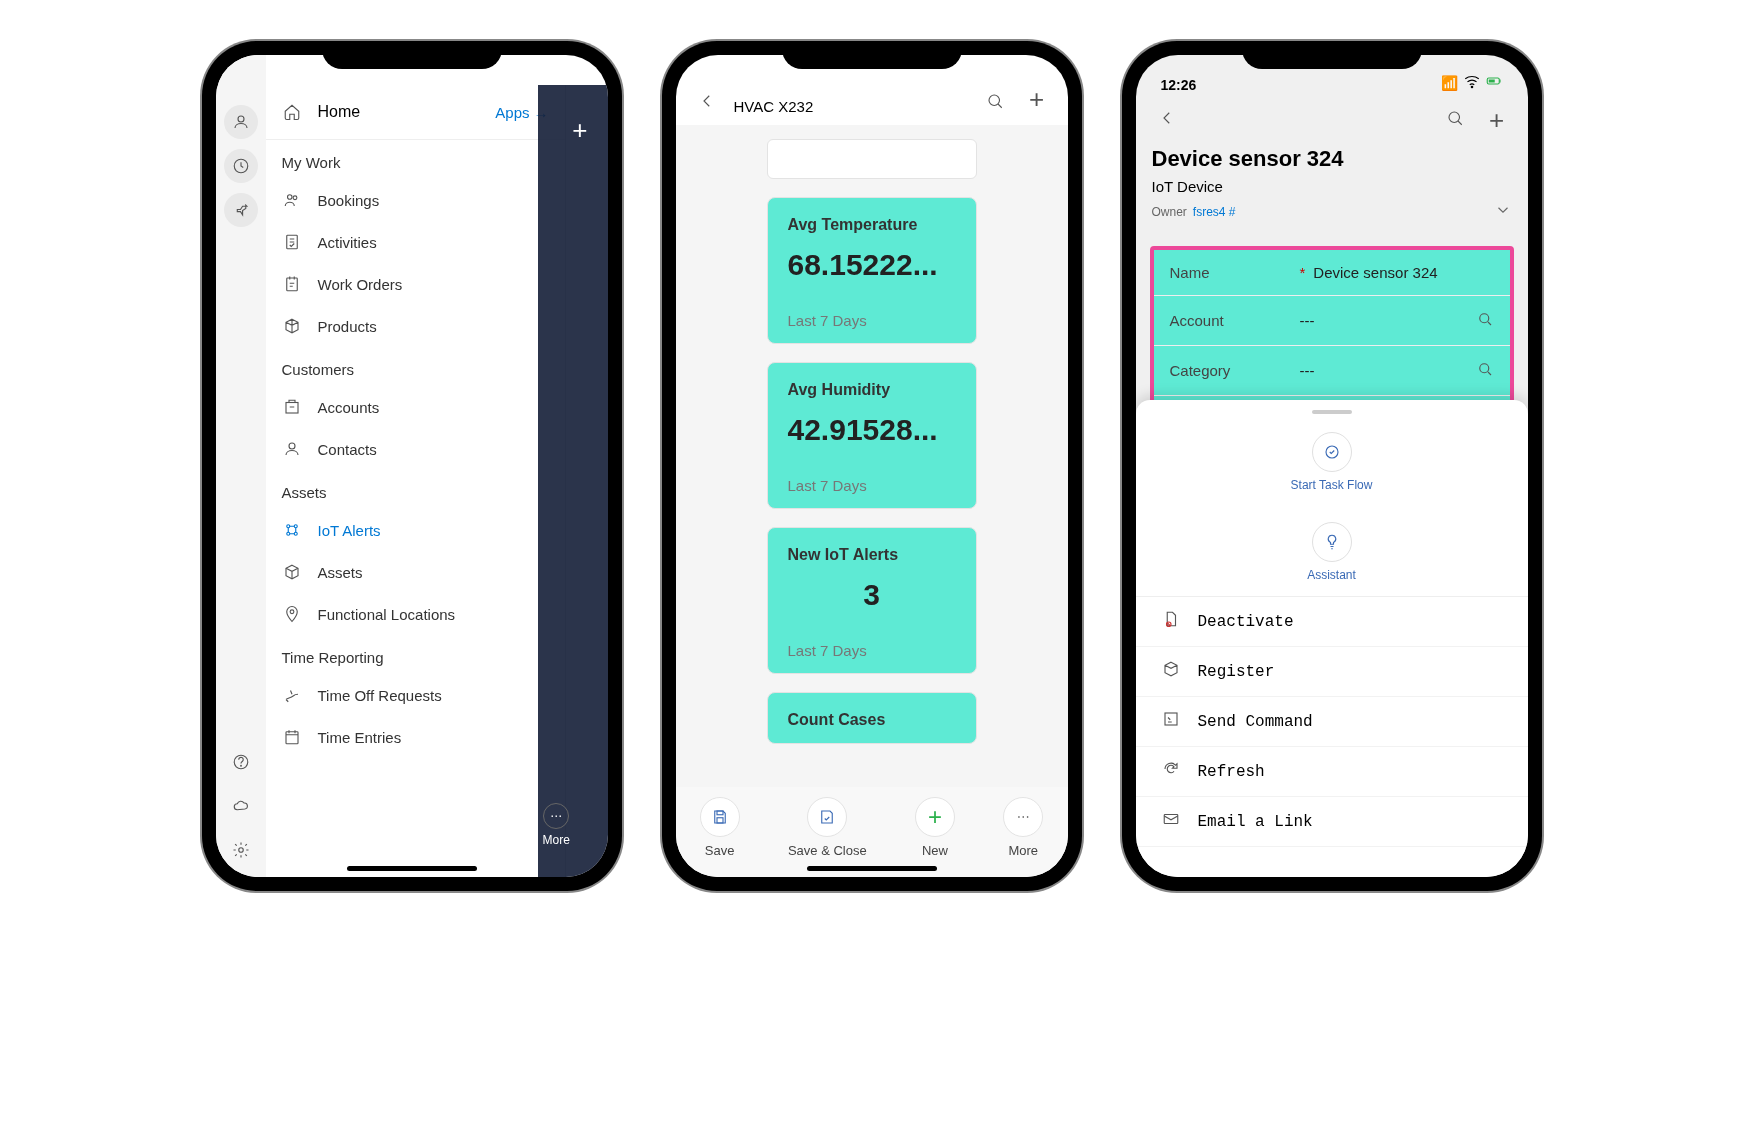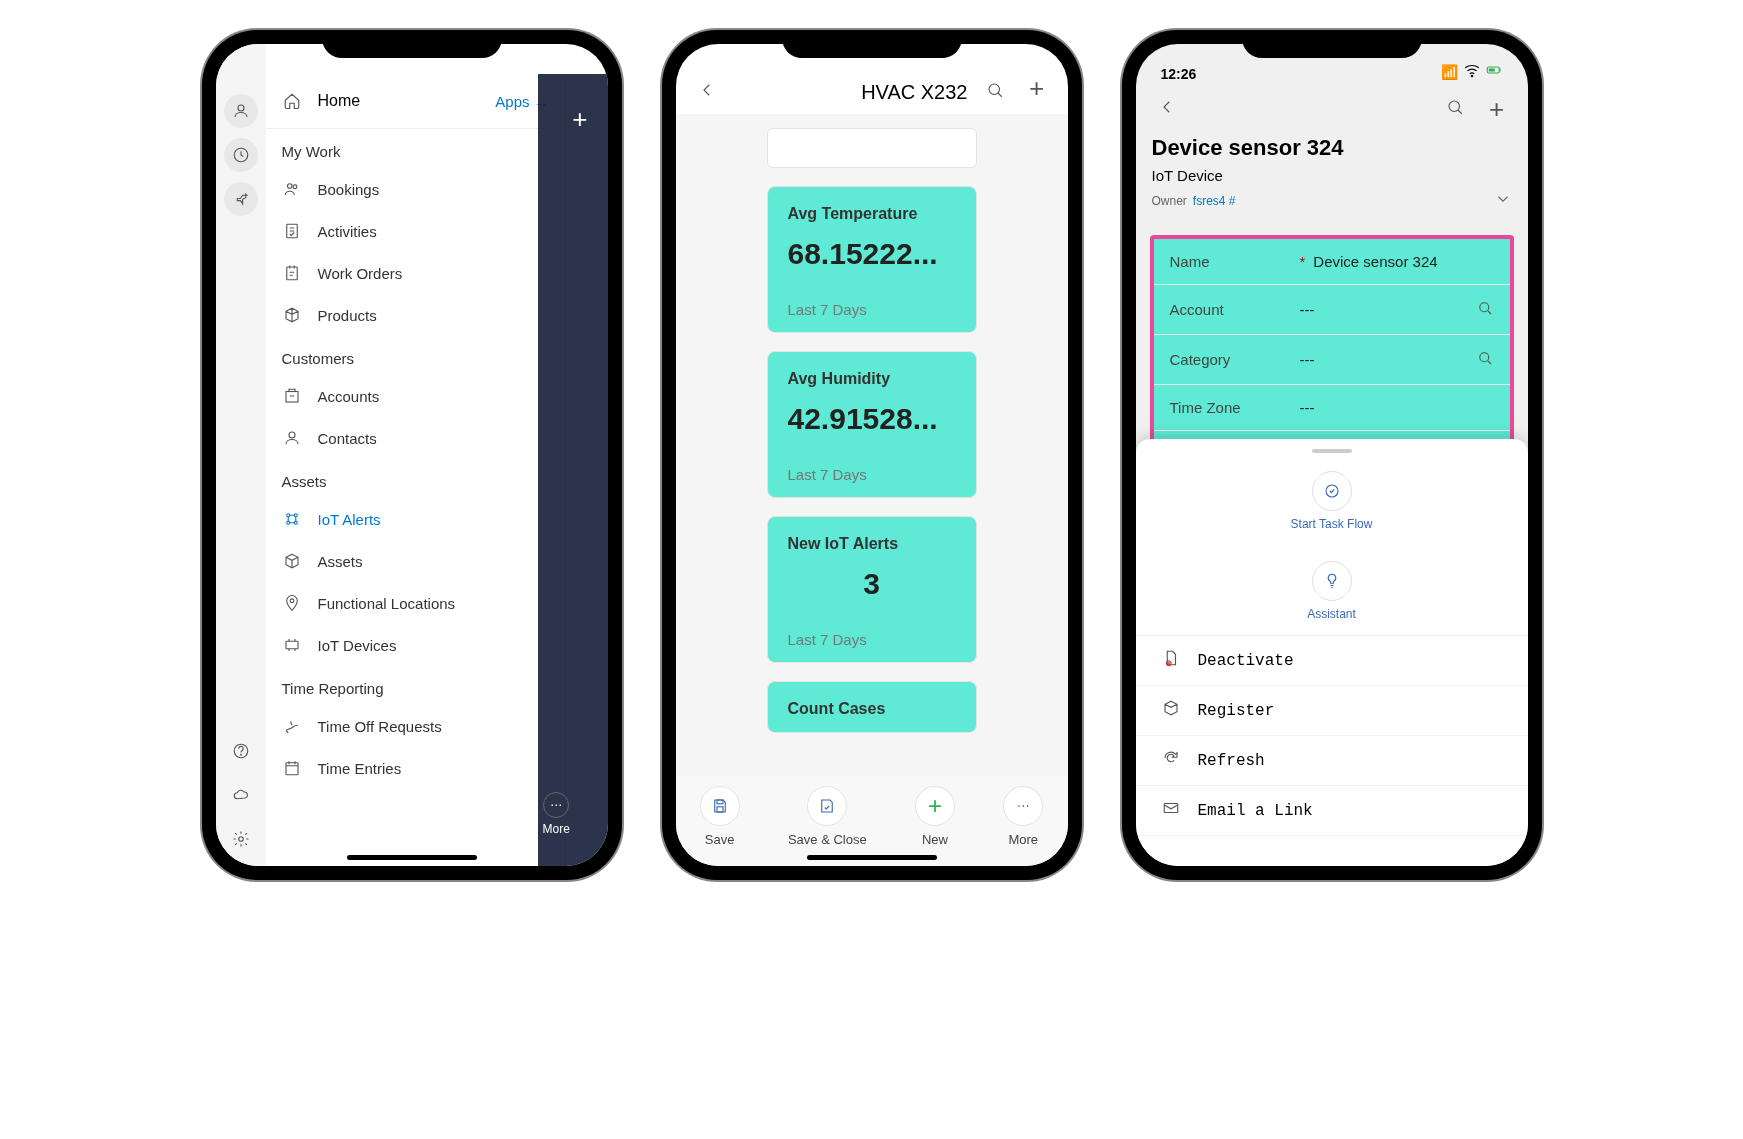--- a/index.html
+++ b/index.html
@@ -12,20 +12,21 @@
   justify-content: center;
 }
 .phone {
   width: 420px;
   height: 850px;
   background: #000;
   border-radius: 55px;
   padding: 14px;
   position: relative;
   box-shadow: 0 0 0 2px #888;
+  margin-top: 11px;
 }
 .phone::before {
   content: "";
   position: absolute;
   top: 0;
   left: 50%;
   transform: translateX(-50%);
   width: 180px;
   height: 28px;
   background: #000;
@@ -121,21 +122,21 @@
 .overlay .moredots { width:26px; height:26px; border-radius:50%; border:1px solid #666; display:flex; align-items:center; justify-content:center;}
 
 
 .hdr2 {
   height: 70px;
   display:flex;
   align-items:flex-end;
   padding: 0 16px 10px;
   gap:12px;
 }
-.hdr2 .title { flex:1; text-align:right; font-size:20px; font-weight:400; }
+.hdr2 .title { flex:1; text-align:left; font-size:15px; font-weight:400; }
 .hdr2 .hicon { color:#555; font-size:20px; width:30px; text-align:center;}
 .cards-area { padding: 14px; background:#f5f5f5; height: calc(100% - 70px - 90px); overflow:auto;}
 .stub-card { height:40px; background:#fff; border-radius:6px; border:1px solid #e3e3e3; margin:0 auto 18px; max-width:210px;}
 .kpi-card {
   background:#5eead4; border:1px solid #e3e3e3; border-radius:8px;
   padding: 18px 20px 14px; margin:0 auto 18px; max-width:210px;
 }
 .kpi-card .label { font-size:16px; font-weight:600; color:#333; margin-bottom:14px;}
 .kpi-card .val { font-size:30px; font-weight:700; color:#222; margin-bottom:30px;}
 .kpi-card .val.center { text-align:center; }
@@ -327,29 +328,20 @@
         </div>
       <div class="nav-item">
           <span class="ic">
             <svg viewBox="0 0 24 24">
               <path d="M12 2a7 7 0 017 7c0 5-7 13-7 13S5 14 5 9a7 7 0 017-7z"></path>
               <circle cx="12" cy="9" r="2.5"></circle>
             </svg>
           </span>
           <span>Functional Locations</span>
         </div>
-      <div class="nav-item">
-          <span class="ic">
-            <svg viewBox="0 0 24 24">
-              <rect x="4" y="7" width="16" height="10" rx="1"></rect>
-              <path d="M8 17v3M16 17v3M8 7V4M16 7V4"></path>
-            </svg>
-          </span>
-          <span>IoT Devices</span>
-        </div>
 
       <div class="section-head">Time Reporting</div>
       <div class="nav-item">
           <span class="ic">
             <svg viewBox="0 0 24 24">
               <path d="M4 18c3-2 6-2 10-5 2-2 4-2 6-2M4 18l3 3M12 11l-2-5"></path>
             </svg>
           </span>
           <span>Time Off Requests</span>
         </div>
@@ -547,20 +539,27 @@
             <span>Deactivate</span>
           </div>
         <div class="act-item">
             <span class="aic"><svg viewBox="0 0 24 24">
                 <path d="M12 3l8 4v10l-8 4-8-4V7z M4 7l8 4 8-4"></path>
               </svg></span>
             <span>Register</span>
           </div>
         <div class="act-item">
             <span class="aic"><svg viewBox="0 0 24 24">
+                <rect x="4" y="4" width="16" height="16"></rect>
+                <path d="M8 10l3 3M8 16h5"></path>
+              </svg></span>
+            <span>Send Command</span>
+          </div>
+        <div class="act-item">
+            <span class="aic"><svg viewBox="0 0 24 24">
                 <path d="M4 12a8 8 0 0114-5l2-2v6h-6l2-2a5 5 0 100 6"></path>
               </svg></span>
             <span>Refresh</span>
           </div>
         <div class="act-item">
             <span class="aic"><svg viewBox="0 0 24 24">
                 <rect x="3" y="6" width="18" height="12" rx="1"></rect>
                 <path d="M3 8l9 5 9-5"></path>
               </svg></span>
             <span>Email a Link</span>

